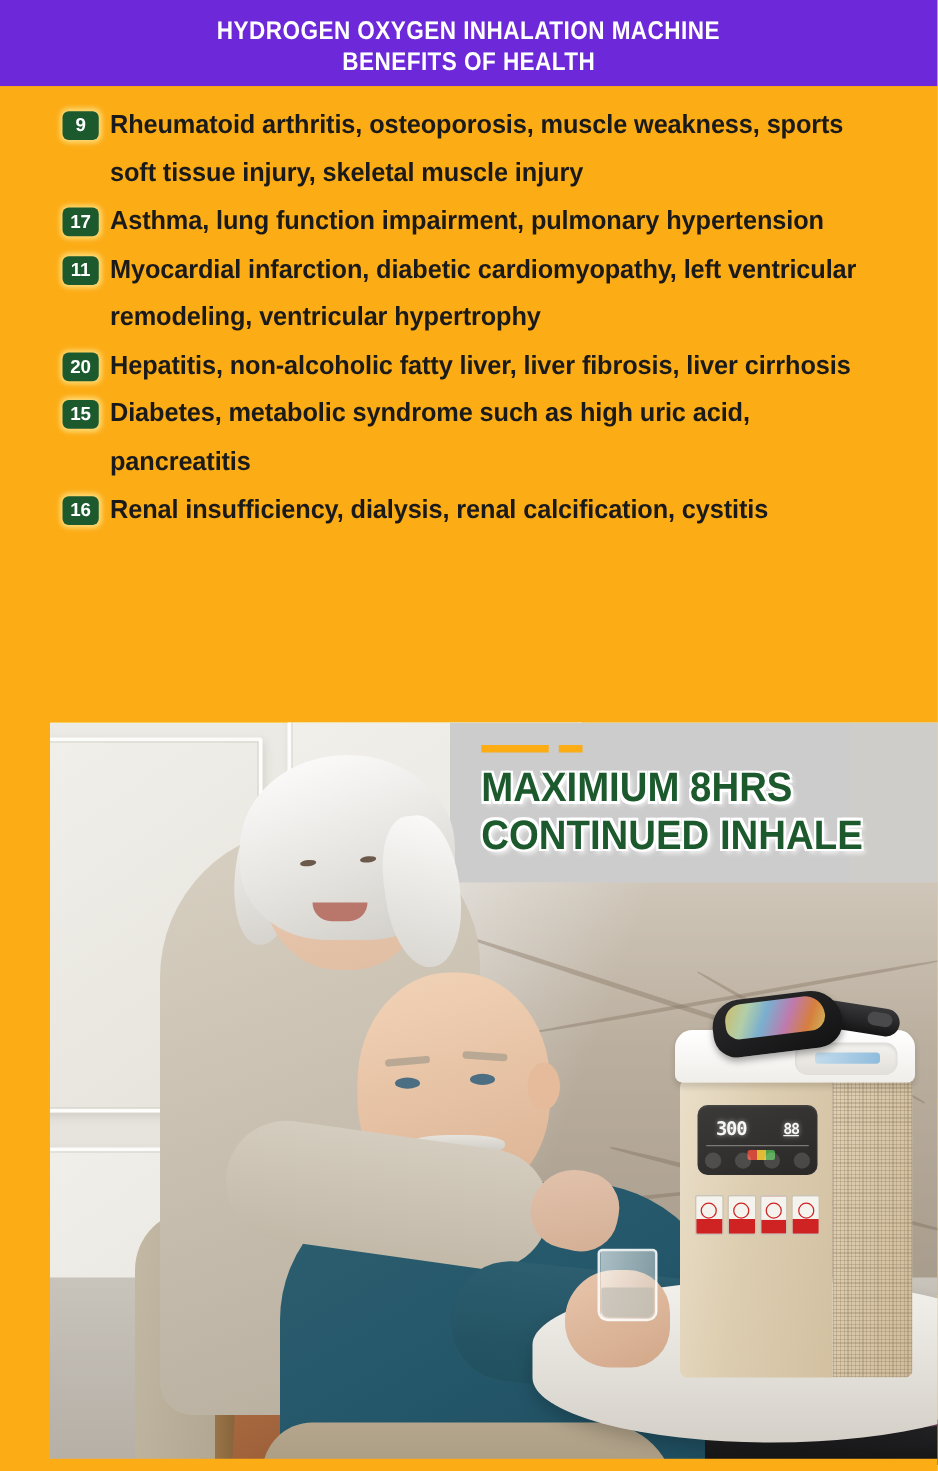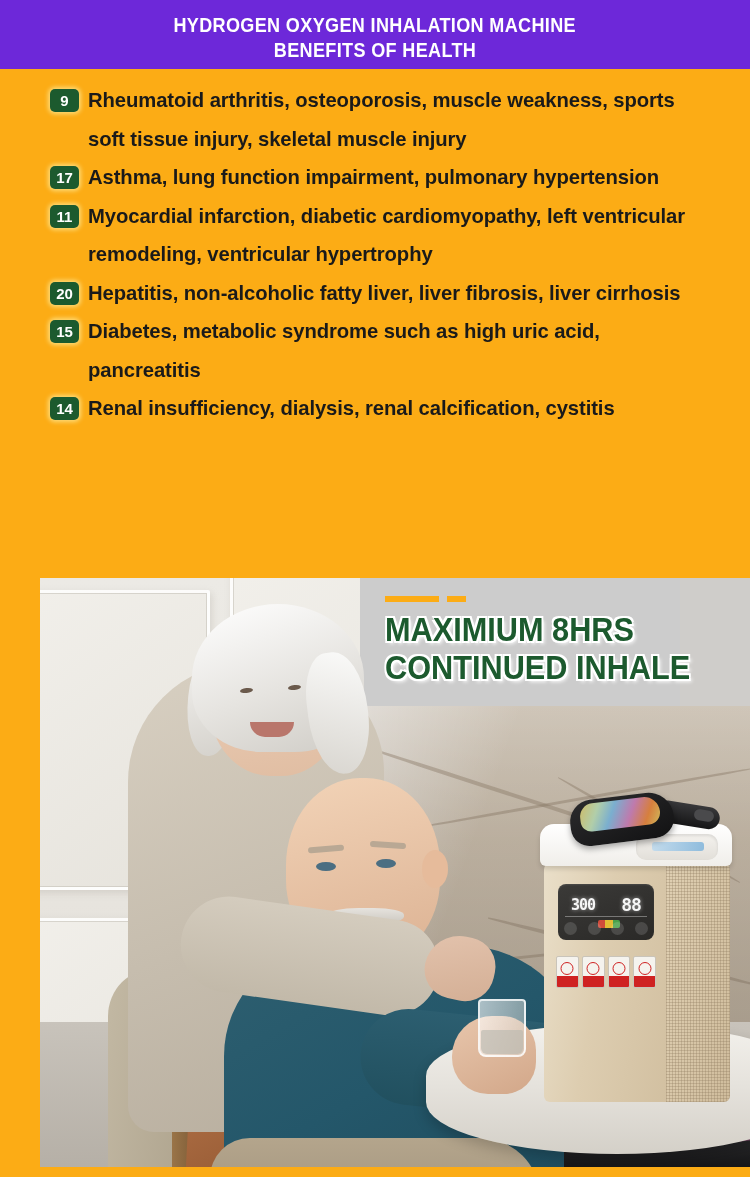--- a/index.html
+++ b/index.html
@@ -343,21 +343,21 @@
     display:flex; justify-content:space-around; align-items:center;
   }
   .digit {
     color:#f6f6f6;
     font-family:"DejaVu Sans Mono", monospace;
     font-weight:bold;
     font-size:15px;
     letter-spacing:-1px;
     text-shadow:0 0 4px rgba(255,255,255,0.55);
   }
-  .digit.small { font-size:18px; }
+  .digit.small { font-size:12px;text-decoration:underline; }
   .panel-sep {
     position:absolute; left:7px; top:32px; width:82px; height:1px;
     background:rgba(255,255,255,0.35);
   }
   .panel-btns {
     position:absolute; left:6px; top:38px; width:84px;
     display:flex; justify-content:space-between;
   }
   .pbtn { width:13px; height:13px; border-radius:50%; background:rgba(255,255,255,0.14); }
   .panel-leds {
@@ -448,21 +448,21 @@
       <div class="badge">20</div>
       <div class="benefit-text">Hepatitis, non-alcoholic fatty liver, liver fibrosis, liver cirrhosis</div>
     </div>
 
     <div class="benefit-row">
       <div class="badge">15</div>
       <div class="benefit-text">Diabetes, metabolic syndrome such as high uric acid, pancreatitis</div>
     </div>
 
     <div class="benefit-row">
-      <div class="badge">14</div>
+      <div class="badge">16</div>
       <div class="benefit-text">Renal insufficiency, dialysis, renal calcification, cystitis</div>
     </div>
 
   </div>
 
   <div class="photo">
 
     <div class="wall"></div>
     <div class="wainscot-panel wp1"></div>
     <div class="wainscot-panel wp2"></div>

